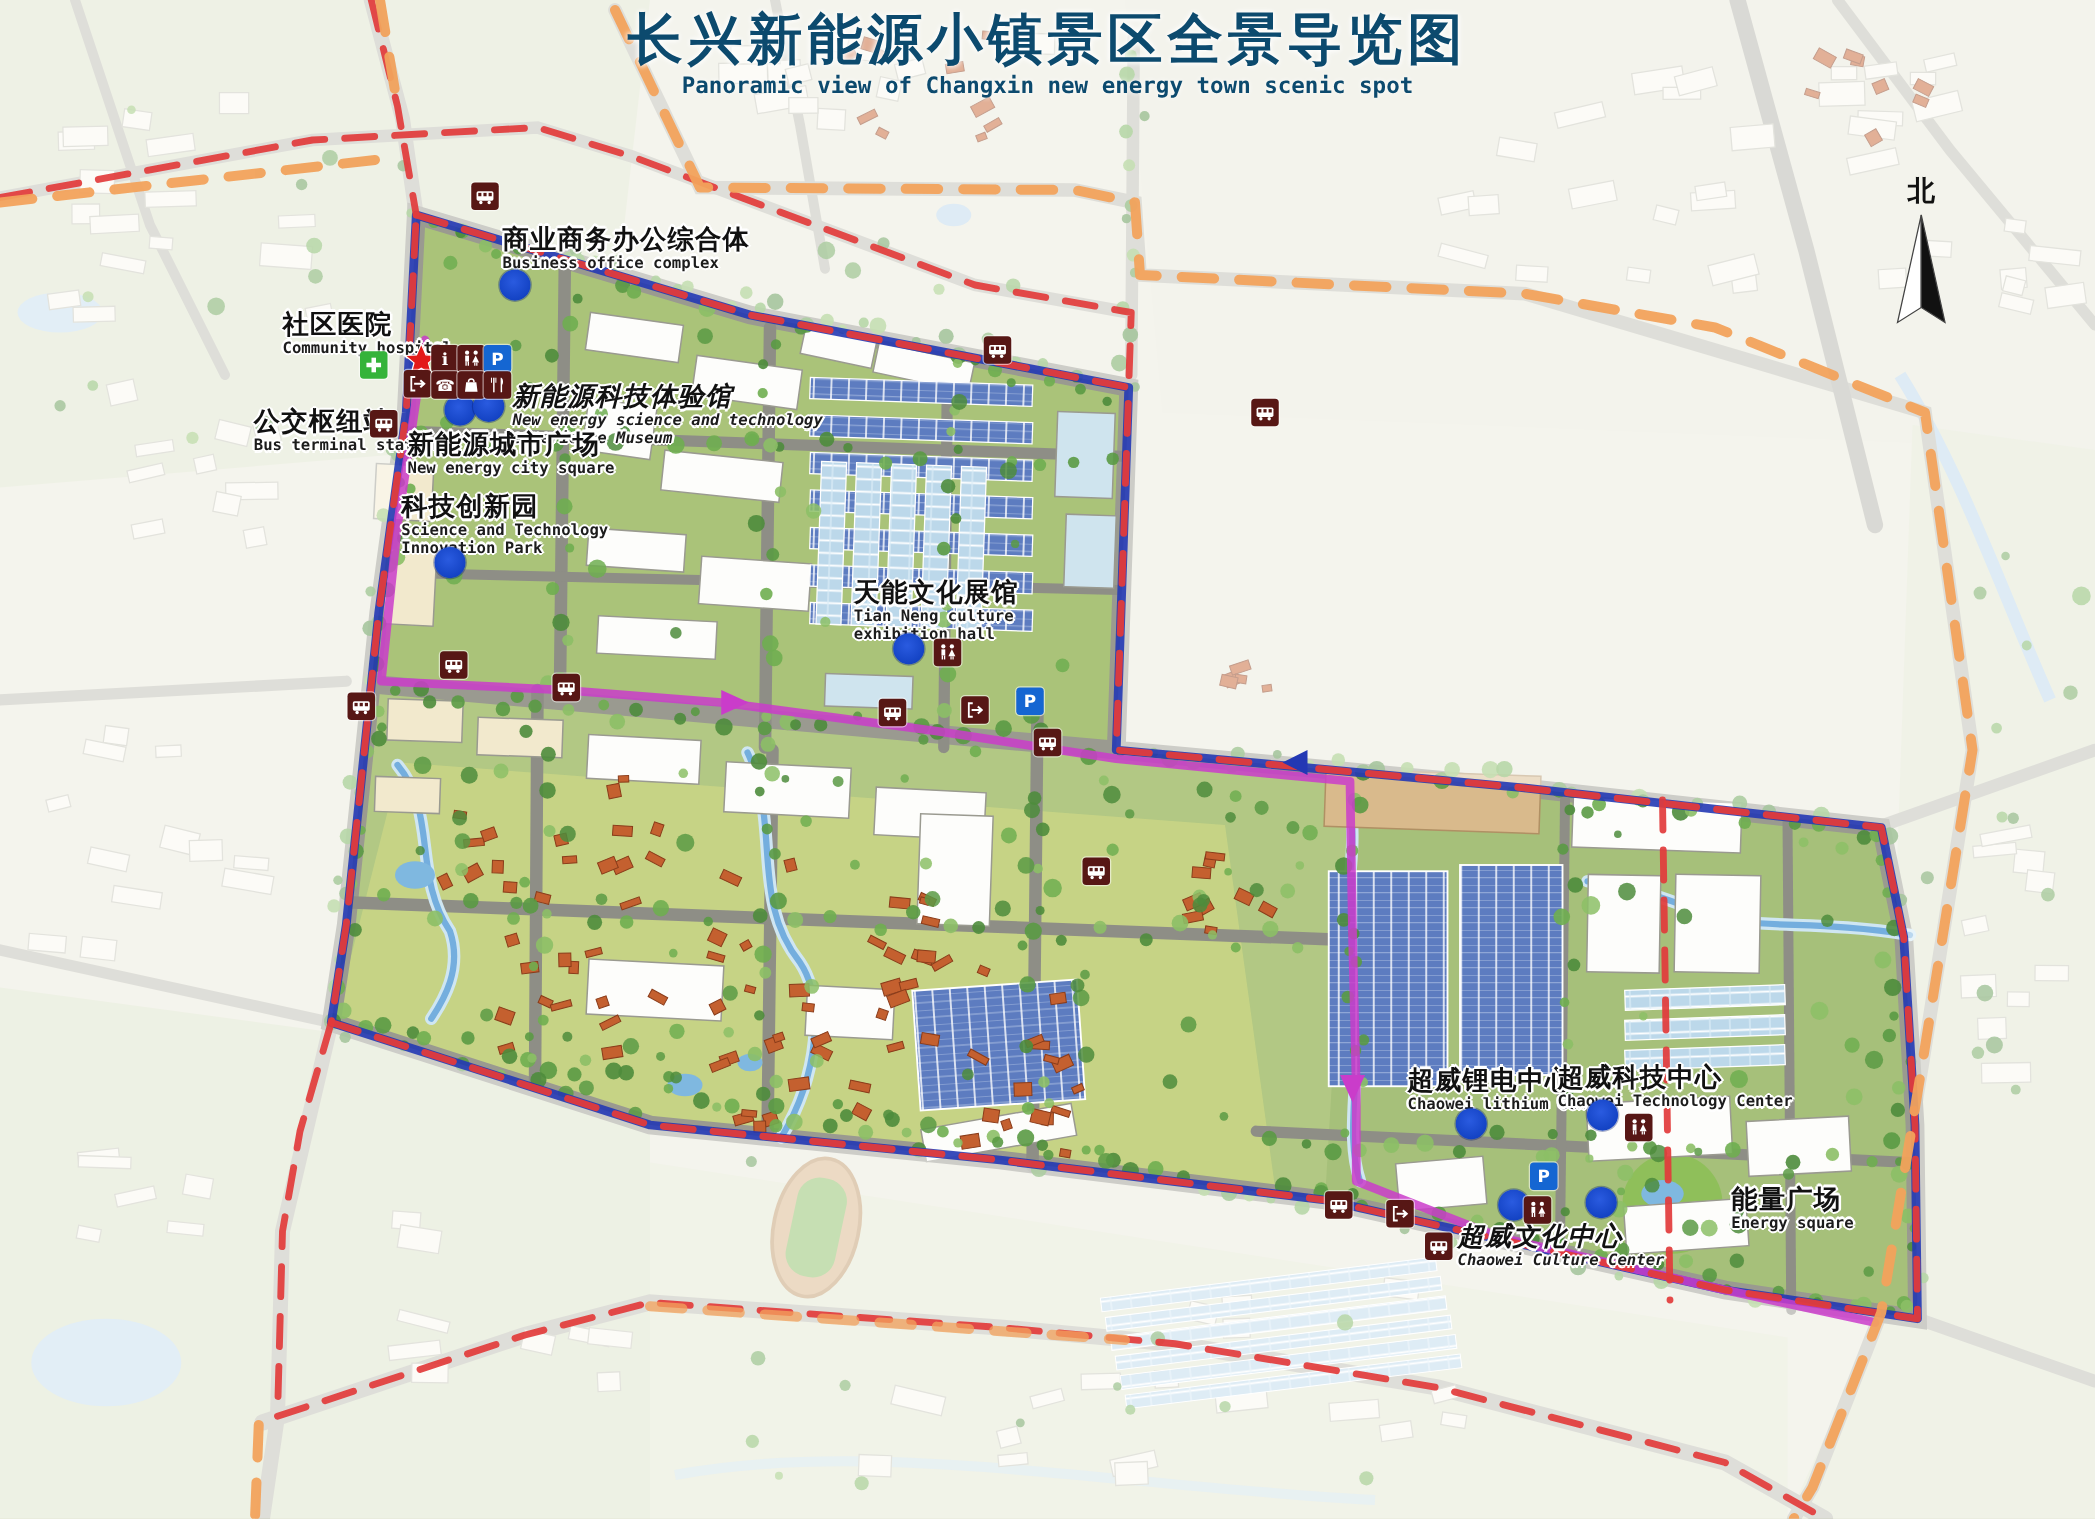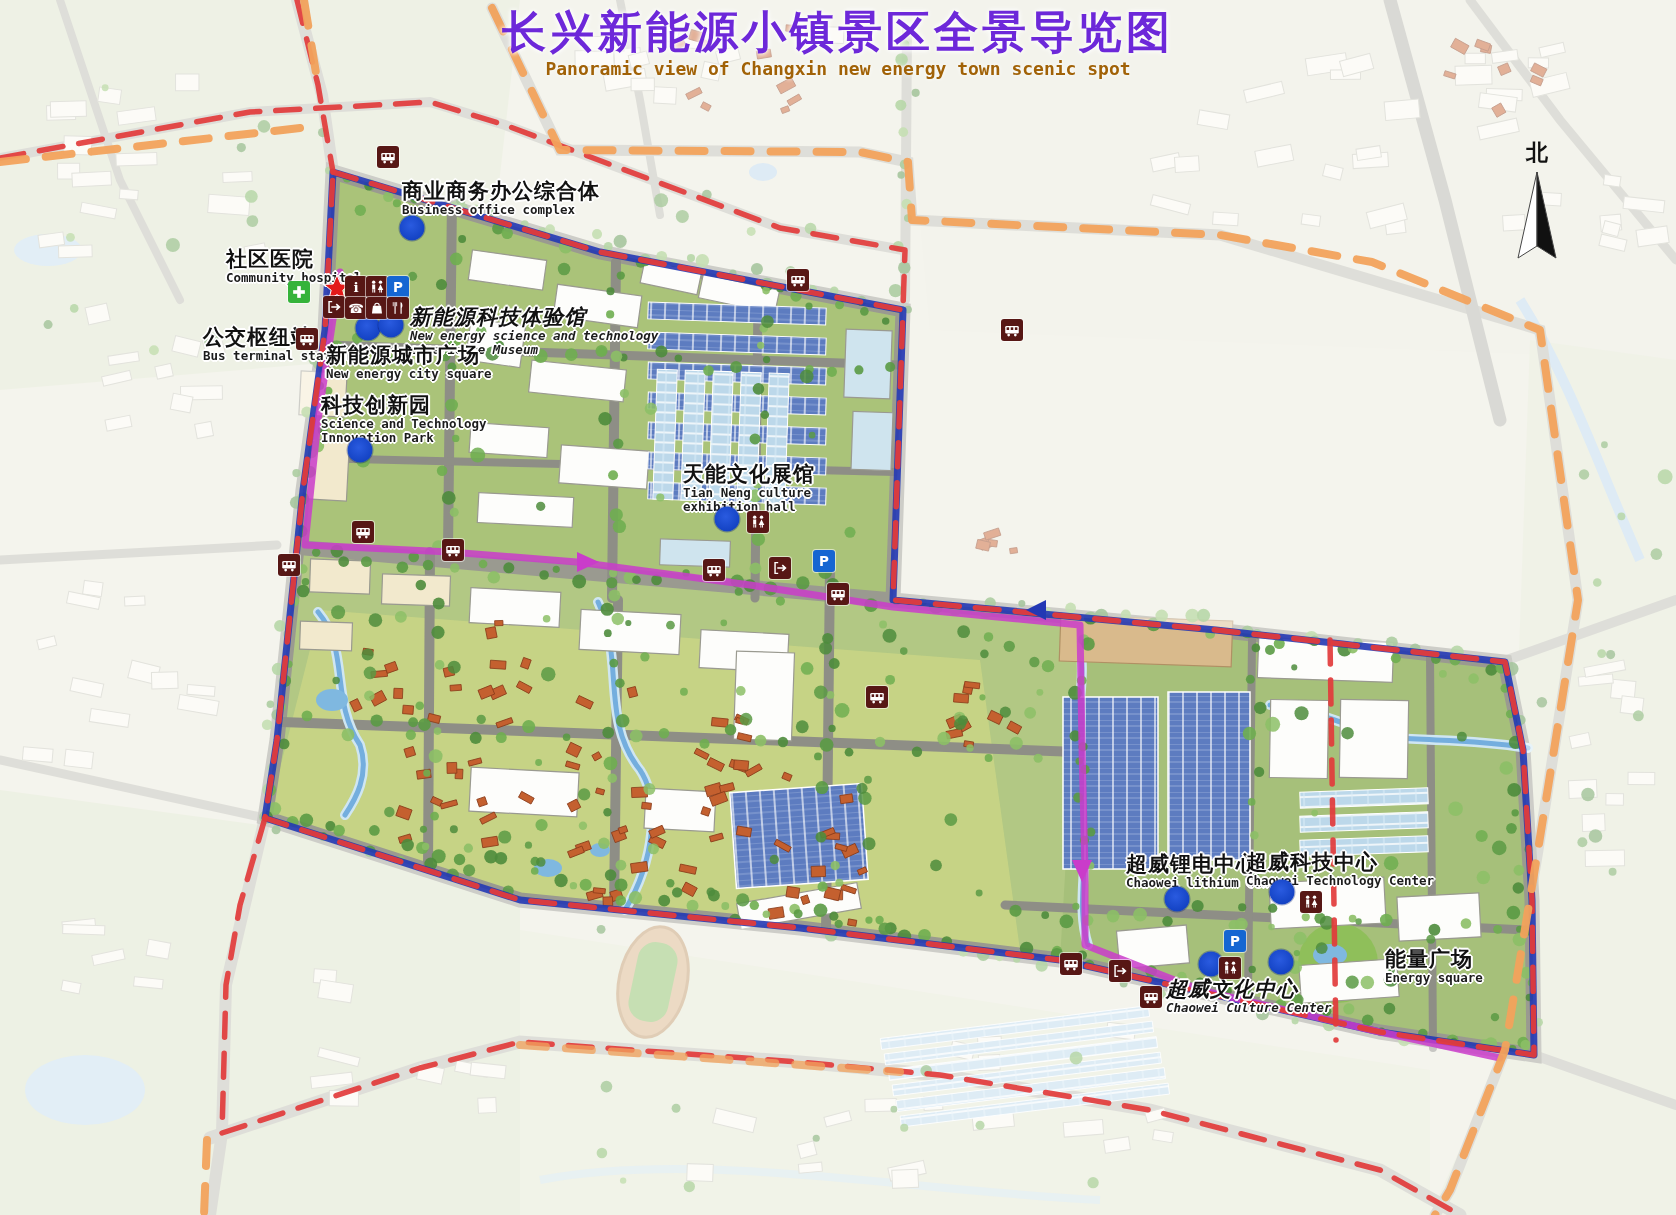--- a/index.html
+++ b/index.html
@@ -1031,22 +1031,22 @@
         <path d="M520,1045 L900,1072" opacity=".8"></path>
       </g>
       <polygon points="577,552 599,562 577,572" fill="#ca3cca" stroke="none"></polygon>
       <polygon points="1092,860 1082,882 1072,860" fill="#ca3cca" stroke="none"></polygon>
       <polygon points="1026,610 1046,600 1046,620" fill="#2338b4" stroke="none"></polygon>
     </g>
   </svg>
 
   <div id="overlay">
     <div class="title-wrap">
-      <div class="title-zh" style="color: #6d28d9;">长兴新能源小镇景区全景导览图</div>
-      <div class="title-en" style="color: #a16207;">Panoramic view of Changxin new energy town scenic spot</div>
+      <div class="title-zh" style="color: #0c4a6e;">长兴新能源小镇景区全景导览图</div>
+      <div class="title-en" style="color: #0c4a6e;">Panoramic view of Changxin new energy town scenic spot</div>
     </div>
     <div class="north" style="left:1506px;top:138px;width:62px;">
       <div class="n-label">北</div>
       <svg width="50" height="92" viewBox="0 0 50 92">
         <polygon points="25,2 6,88 25,76" fill="#ffffff" stroke="#444" stroke-width="1"></polygon>
         <polygon points="25,2 44,88 25,76" fill="#111111" stroke="#444" stroke-width="1"></polygon>
       </svg>
     </div>
   <div class="poi" style="left: 358px; top: 180px; padding-left: 44px;"><div class="zh">商业商务办公综合体</div><div class="en">Business office complex</div></div>
       <div class="poi" style="left: 226px; top: 248px;"><div class="zh">社区医院</div><div class="en">Community hospital</div></div>

